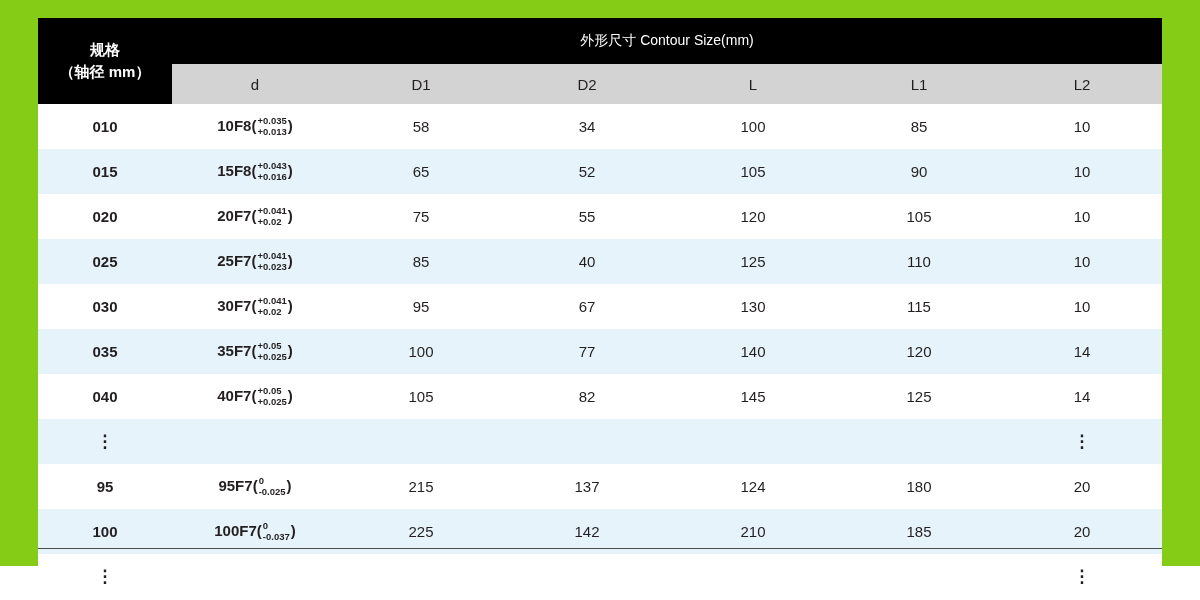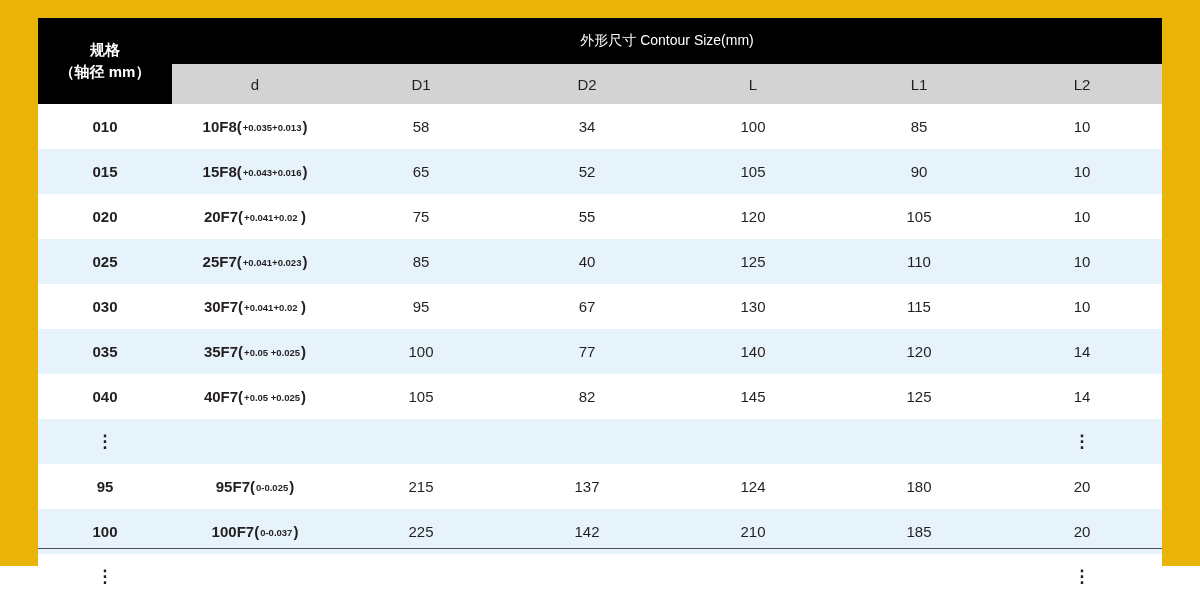--- a/index.html
+++ b/index.html
@@ -13,21 +13,21 @@
     font-family: "Liberation Sans", sans-serif;
     color: #231f20;
     overflow: hidden;
   }
   .sheet {
     width: 1200px;
     height: 566px;
     position: relative;
     box-sizing: border-box;
     padding: 18px 38px 0 38px;
-    background: #eab308;
+    background: #84cc16;
   }
   table.spec {
     width: 1124px;
     border-collapse: collapse;
     table-layout: fixed;
   }
   
   .hdr-spec {
     background: #000000;
     color: #ffffff;
@@ -71,21 +71,21 @@
     font-weight: bold;
     font-size: 15px;
   }
   td.d-col {
     font-size: 15px;
     white-space: nowrap;
     font-weight: bold;
   }
   .tol {
     display: inline-flex;
-    flex-direction: row;
+    flex-direction: column;
     justify-content: center;
     vertical-align: middle;
     font-size: 9.5px;
     line-height: 1.12;
     text-align: left;
     margin: 0 1px;
     position: relative;
     top: 0px;
   }
   .tol span { display: block; white-space: pre; }

